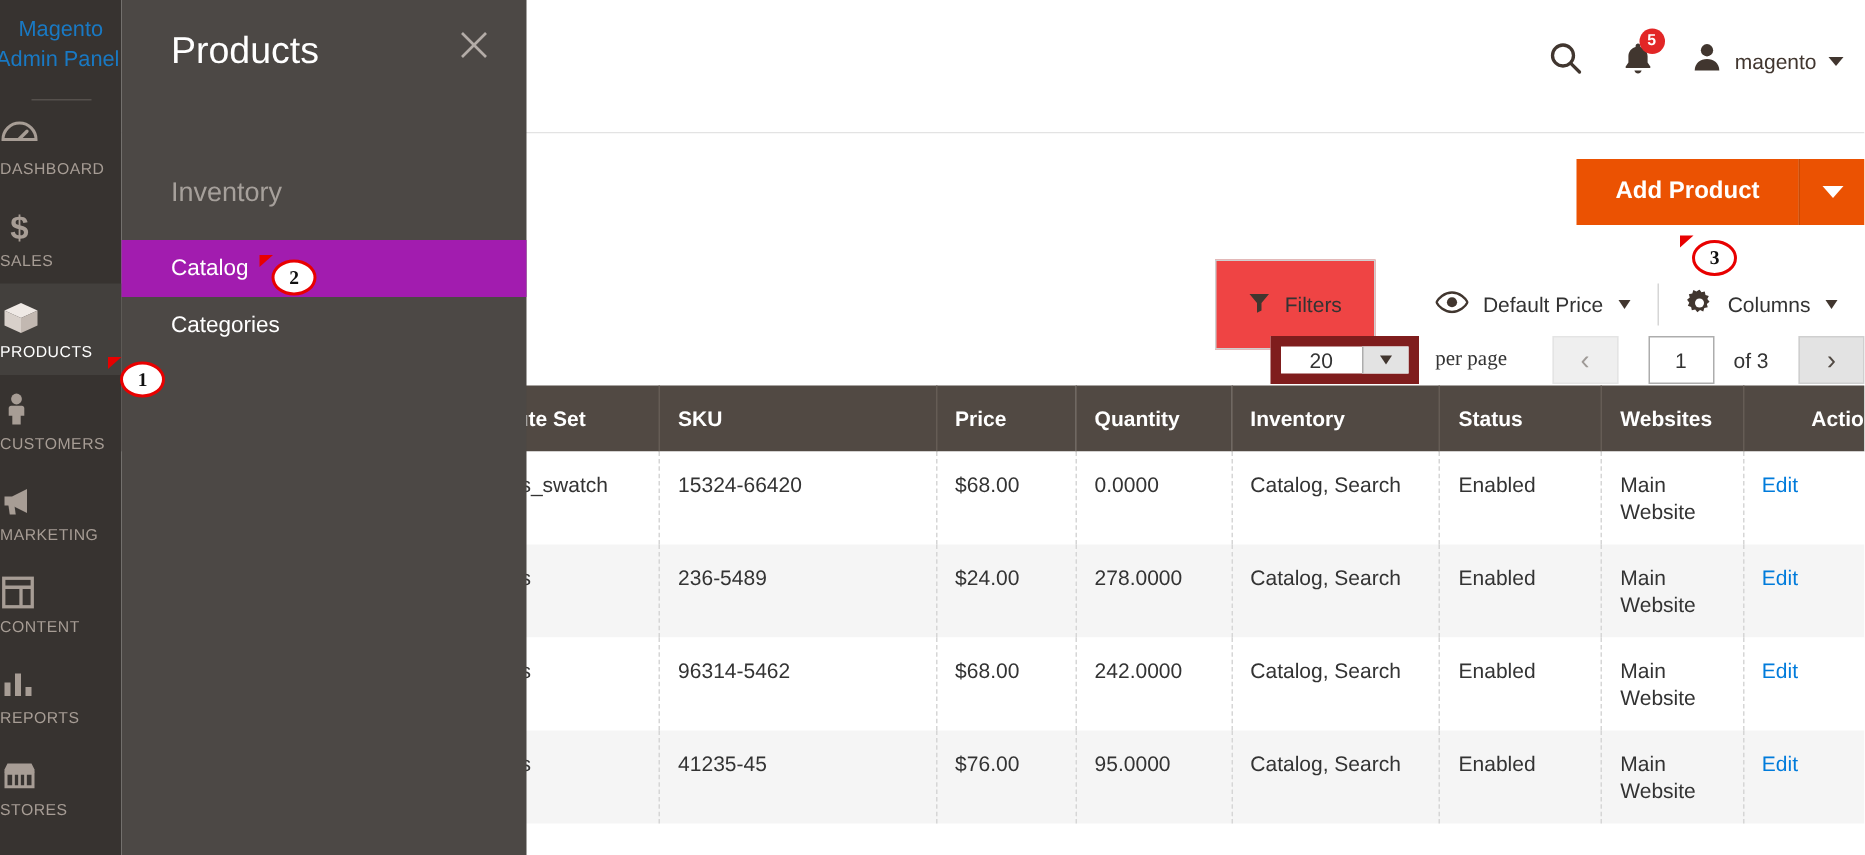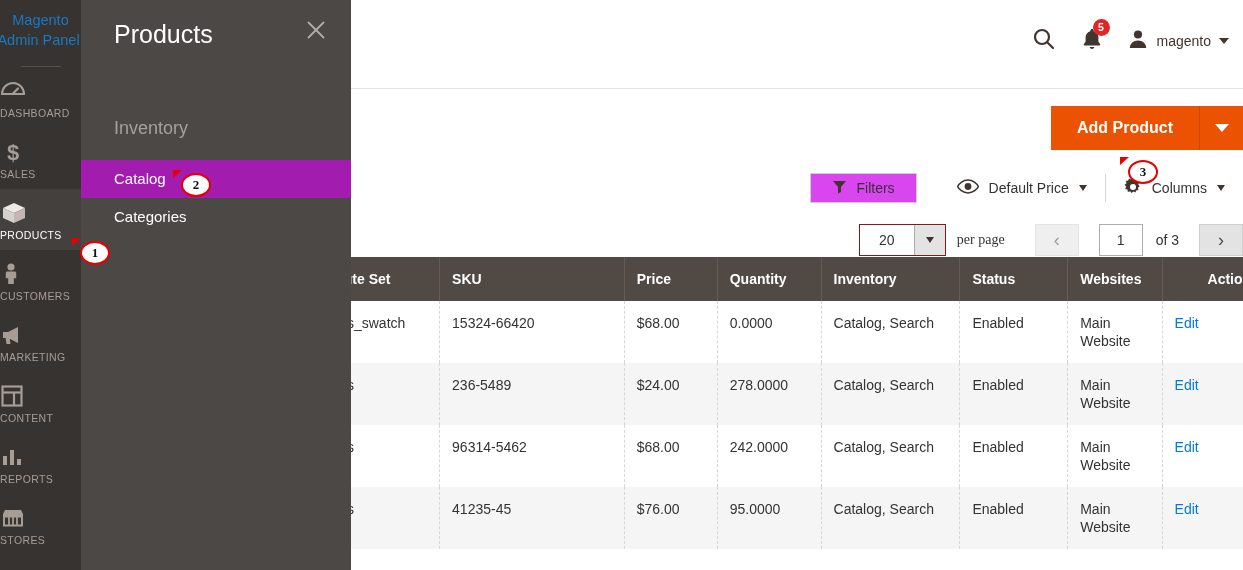--- a/index.html
+++ b/index.html
@@ -124,40 +124,40 @@
   }
 
   
   .grid-toolbar { position: relative; height: 90px; }
   .toolbar-row1 {
     position: absolute; right: 0; top: 6px;
     display: flex; align-items: center;
   }
   .filters-btn {
     display: flex; align-items: center; gap: 9px;
-    background: #d946ef; border: 1px solid #cfcfcf;
-    padding: 5px 21px; cursor: pointer;
+    background: #ef4444; border: 1px solid #cfcfcf;
+    padding: 20px 21px; cursor: pointer;
     font-size: 14px; color: #333333;
     font-family: "Liberation Sans", sans-serif;
   }
   .view-ctl, .columns-ctl {
     display: flex; align-items: center; gap: 10px;
     padding: 0 18px; cursor: pointer; font-size: 14px; color: #333333;
   }
   .view-ctl { margin-left: 22px; }
   .toolbar-sep { width: 1px; height: 28px; background: #d6d6d6; }
   .small-caret { width: 0; height: 0; border-left: 4.5px solid transparent;
                  border-right: 4.5px solid transparent; border-top: 6px solid #41362f; }
 
   .toolbar-row2 {
     position: absolute; right: 0; top: 57px;
     display: flex; align-items: center;
   }
   .perpage {
-    display: flex; height: 32px; border: 1px solid #7f1d1d; background: #fff;
+    display: flex; height: 32px; border: 7px solid #7f1d1d; background: #fff;
   }
   .perpage-value {
     width: 54px; display: flex; align-items: center; justify-content: center;
     font-size: 14px; color: #333;
   }
   .perpage-toggle {
     width: 31px; background: #e3e3e3; border-left: 1px solid #adadad;
     display: flex; align-items: center; justify-content: center; cursor: pointer;
   }
   .perpage-label { font-size: 14px; color: #333; margin-left: 11px; font-family: Liberation Serif, serif; }

